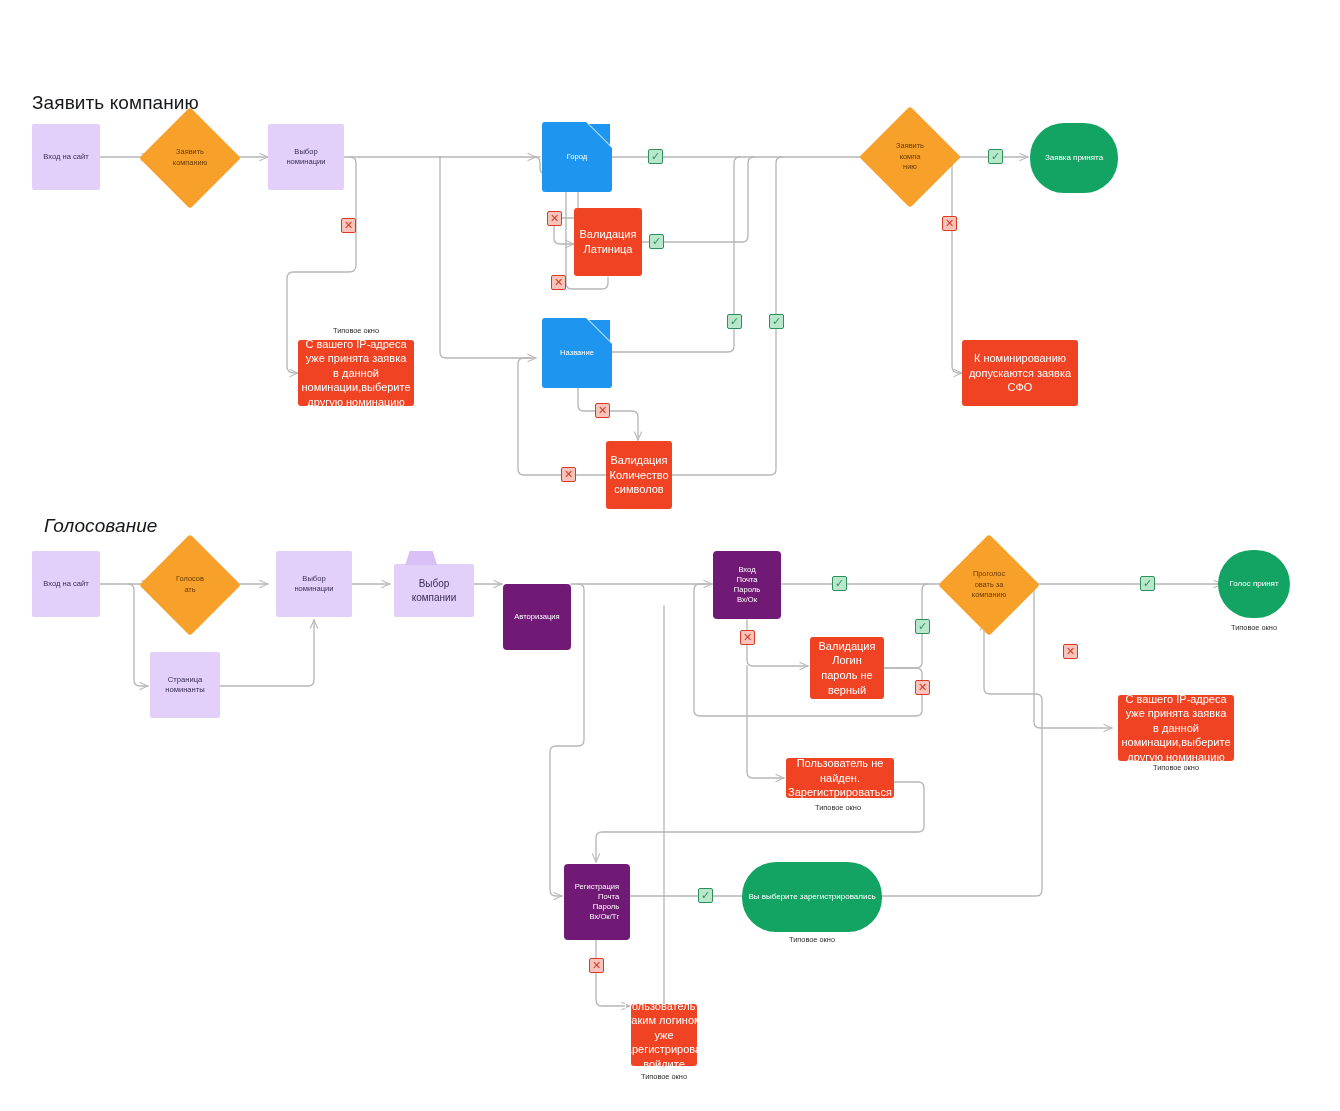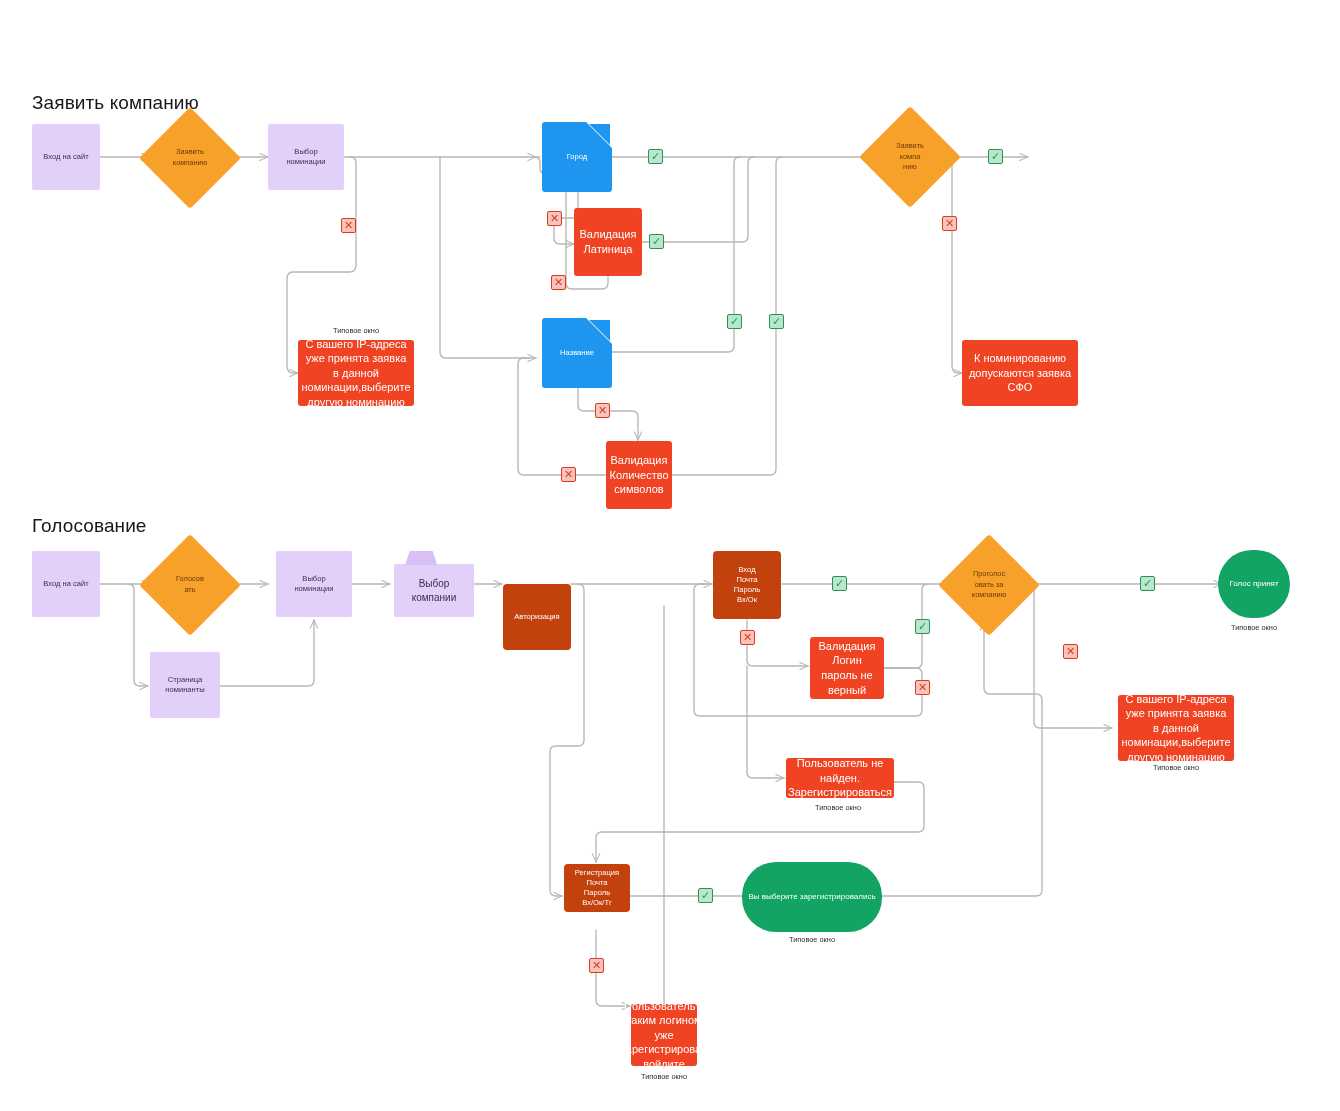--- a/index.html
+++ b/index.html
@@ -28,21 +28,21 @@
   .n-doc{background:#1e96f0;color:#ffffff;font-size:7.6px;border-radius:3px;}
   .n-doc .fold{position:absolute;right:0;top:0;width:26px;height:26px;
       background:#ffffff;clip-path:polygon(0 0,100% 100%,100% 0);}
   .n-doc .fold2{position:absolute;right:2px;top:2px;width:21px;height:21px;
       background:#1e96f0;clip-path:polygon(100% 0,100% 100%,0 0);}
   
   .n-msg{background:#ef4323;color:#ffffff;font-size:11px;border-radius:3px;}
   
   .n-term{background:#13a463;color:#ffffff;font-size:8px;border-radius:34px;}
   
-  .n-pur{background:#c2410c;color:#ffffff;font-size:7.6px;border-radius:4px;}
+  .n-pur{background:#701a75;color:#ffffff;font-size:7.6px;border-radius:4px;}
   
   .n-fold{background:#e2cffa;color:#3b2f55;font-size:10px;border-radius:2px;}
   .n-fold .tab{position:absolute;left:14%;top:-13px;width:40%;height:14px;
       background:#d8c0f7;clip-path:polygon(14% 0,86% 0,100% 100%,0 100%);}
 
   .caption{position:absolute;font-size:7.4px;color:#2b2b2b;text-align:center;
            white-space:nowrap;}
 
   
   .mark{position:absolute;width:15px;height:15px;box-sizing:border-box;
@@ -140,21 +140,21 @@
 
       <path d="M664,606 L664,1068"></path>
 
       <path d="M1028,584 L1222,584" marker-end="url(#ah)"></path>
 
       <path d="M1028,584 Q1034,584 1034,590 L1034,722 Q1034,728 1040,728 L1112,728" marker-end="url(#ah)"></path>
     </g>
   </svg>
 
   <div class="section-title" style="left:32px;top:92px;">Заявить компанию</div>
-  <div class="section-title" style="left:32px;top:515px;">Голосование</div>
+  <div class="section-title" style="left:44px;top:515px;font-style:italic;">Голосование</div>
 
   <div class="node n-lav" style="left:32px;top:124px;width:68px;height:66px;">
     <span class="lbl">Вход на сайт</span>
   </div>
 
   <div class="dia-wrap" style="left:154px;top:122px;width:72px;height:72px;">
     <div class="dia"></div>
     <div class="dia-txt">Заявить<br>компанию</div>
   </div>
 
@@ -185,20 +185,23 @@
 
   <div class="node n-msg" style="left:606px;top:441px;width:66px;height:68px;">
     <span class="lbl">Валидация<br>Количество<br>символов</span>
   </div>
 
   <div class="dia-wrap" style="left:874px;top:121px;width:72px;height:72px;">
     <div class="dia"></div>
     <div class="dia-txt">Заявить<br>компа<br>нию</div>
   </div>
 
+  <div class="node n-term" style="left:1030px;top:123px;width:88px;height:70px;">
+    <span class="lbl">Заявка принята</span>
+  </div>
 
   <div class="node n-msg" style="left:962px;top:340px;width:116px;height:66px;">
     <span class="lbl">К номинированию допускаются заявка СФО</span>
   </div>
 
   <div class="mark mark-no" style="left:341px;top:218px;">
       <span>✕</span>
     </div>
   <div class="mark mark-ok" style="left:648px;top:149px;">
       <span>✓</span>
@@ -263,21 +266,21 @@
 
   <div class="node n-msg" style="left:810px;top:637px;width:74px;height:62px;">
     <span class="lbl">Валидация<br>Логин пароль не<br>верный</span>
   </div>
 
   <div class="node n-msg" style="left:786px;top:758px;width:108px;height:40px;">
     <span class="lbl">Пользователь не найден.<br>Зарегистрироваться</span>
   </div>
   <div class="caption" style="left:786px;top:803px;width:104px;">Типовое окно</div>
 
-  <div class="node n-pur" style="left:564px;top:864px;width:66px;height:48px;">
+  <div class="node n-pur" style="left:564px;top:864px;width:66px;height:76px;text-align:right;">
     <span class="lbl">Регистрация<br>Почта<br>Пароль<br>Вх/Ок/Тг</span>
   </div>
 
   <div class="node n-term" style="left:742px;top:862px;width:140px;height:70px;">
     <span class="lbl">Вы выберите зарегистрировались</span>
   </div>
   <div class="caption" style="left:742px;top:935px;width:140px;">Типовое окно</div>
 
   <div class="node n-msg" style="left:631px;top:1004px;width:66px;height:62px;">
     <span class="lbl">Пользователь с таким логином уже зарегистрирован войдите</span>

